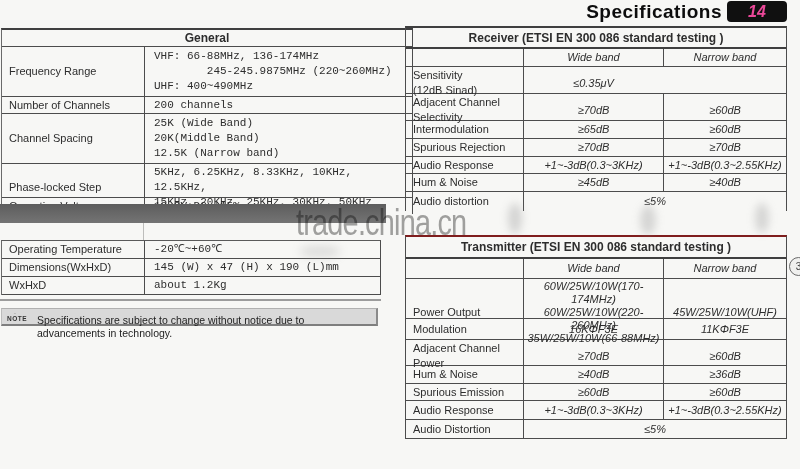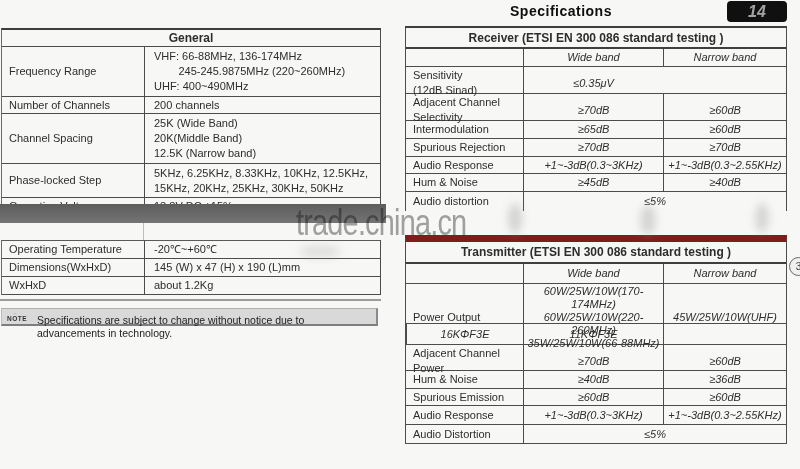--- a/index.html
+++ b/index.html
@@ -10,28 +10,28 @@
     font-family: "Liberation Sans", sans-serif;
     color: #2d2d2d; overflow: hidden;
     -webkit-font-smoothing: antialiased;
   }
   .pre { white-space: pre-wrap; }
 
   
   .trow { display: grid; border-bottom: 1px solid #4c4c4c; }
   .cell { display: flex; align-items: center; font-size: 11px; line-height: 15px; }
   .lbl  { padding: 1px 4px 1px 7px; }
-  .val  { padding: 1px 4px 1px 9px; }
+  .val  { padding: 1px 4px 1px 9px; font-family: Liberation Mono, monospace; }
   .ctr  { justify-content: center; text-align: center; padding: 1px 2px; font-style: italic; }
   .vline { border-left: 1px solid #4c4c4c; }
   .ttl  { font-weight: bold; font-size: 12px; display:flex; align-items:center; justify-content:center; }
 
   
   .gen1 {
-    position: absolute; left: 1px; top: 28px; width: 380px;
+    position: absolute; left: 1px; top: 28px; width: 412px;
     border-top: 2px solid #3f3f3f; border-left: 1px solid #6a6a6a; border-right: 1px solid #4c4c4c;
     background: transparent;
   }
   .gen1 .trow, .gen2 .trow { grid-template-columns: 142px 1fr; }
   .gen-title { height: 17px; border-bottom: 1px solid #4c4c4c; }
   .gen2 {
     position: absolute; left: 1px; top: 240px; width: 380px;
     border-top: 1px solid #5a5a5a; border-left: 1px solid #6a6a6a; border-right: 1px solid #4c4c4c;
   }
   .closing-line { position: absolute; left: 0; top: 299px; width: 381px; height: 2px; background: #7d7d7d; opacity: .75; }
@@ -45,35 +45,35 @@
     border-right: 2px solid #8a8a8a; border-bottom: 2px solid #7e7e7e;
     display: flex; padding: 3px 6px 2px 5px;
   }
   .note-iconcol { width: 30px; flex: 0 0 30px; display: flex; flex-direction: column; align-items: flex-start; padding-top: 1px; }
   .note-label { font-size: 6.5px; font-weight: bold; letter-spacing: .5px; color: #333; margin-top: 1px; }
   .note-text { font-size: 10.5px; line-height: 13px; padding-top: 2px; color: #222; }
 
   
   .spec-header {
     position: absolute; left: 400px; top: 0; width: 322px; height: 23px;
-    text-align: center; font-size: 14px; font-weight: bold; letter-spacing: .5px;
+    text-align: right; font-size: 19px; font-weight: bold; letter-spacing: .5px;
     line-height: 23px; color: #0d0d0d;
   }
   .page-badge {
     position: absolute; left: 727px; top: 1px; width: 60px; height: 21px;
     background: #101010; border-radius: 4px;
-    color: #a3a3a3; font-style: italic; font-weight: bold; font-size: 16px;
+    color: #ec4899; font-style: italic; font-weight: bold; font-size: 16px;
     display: flex; align-items: center; justify-content: center;
   }
   .rx, .tx {
     position: absolute; left: 405px; width: 382px;
     border-left: 1px solid #4c4c4c; border-right: 1px solid #4c4c4c;
   }
   .rx { top: 26px; border-top: 2px solid #3f3f3f; }
-  .tx { top: 235px; border-top: 7px solid #7f1d1d; }
+  .tx { top: 235px; border-top: 2px solid #7f1d1d; }
   .rx .ttl { height: 21px; border-bottom: 2px solid #3f3f3f; }
   .tx .ttl { height: 22px; border-bottom: 2px solid #3f3f3f; }
   .cols3 { grid-template-columns: 117px 140px 123px; }
   .cols-span { grid-template-columns: 117px 1fr; }
   .nobord { border-bottom: none; }
 
   
   .side-marker {
     position: absolute; left: 789px; top: 257px; width: 19px; height: 19px;
     border: 1.5px solid #6a6a6a; border-radius: 50%; background: #f0f0ee;
@@ -221,20 +221,21 @@
     </div>
 
     <div class="trow cols3" style="height:40px">
       <div class="cell lbl">Power Output</div>
       <div class="cell ctr vline pre" style="line-height:13px">60W/25W/10W(170-174MHz)
 60W/25W/10W(220-260MHz)
 35W/25W/10W(66-88MHz)</div>
       <div class="cell ctr vline">45W/25W/10W(UHF)</div>
     </div>
     <div class="trow cols3" style="height:21px">
+      <div class="cell lbl">Modulation</div>
       <div class="cell ctr vline">16KΦF3E</div>
       <div class="cell ctr vline">11KΦF3E</div>
     </div>
     <div class="trow cols3" style="height:26px">
       <div class="cell lbl pre">Adjacent Channel
 Power</div>
       <div class="cell ctr vline">≥70dB</div>
       <div class="cell ctr vline">≥60dB</div>
     </div>
     <div class="trow cols3" style="height:18px">

